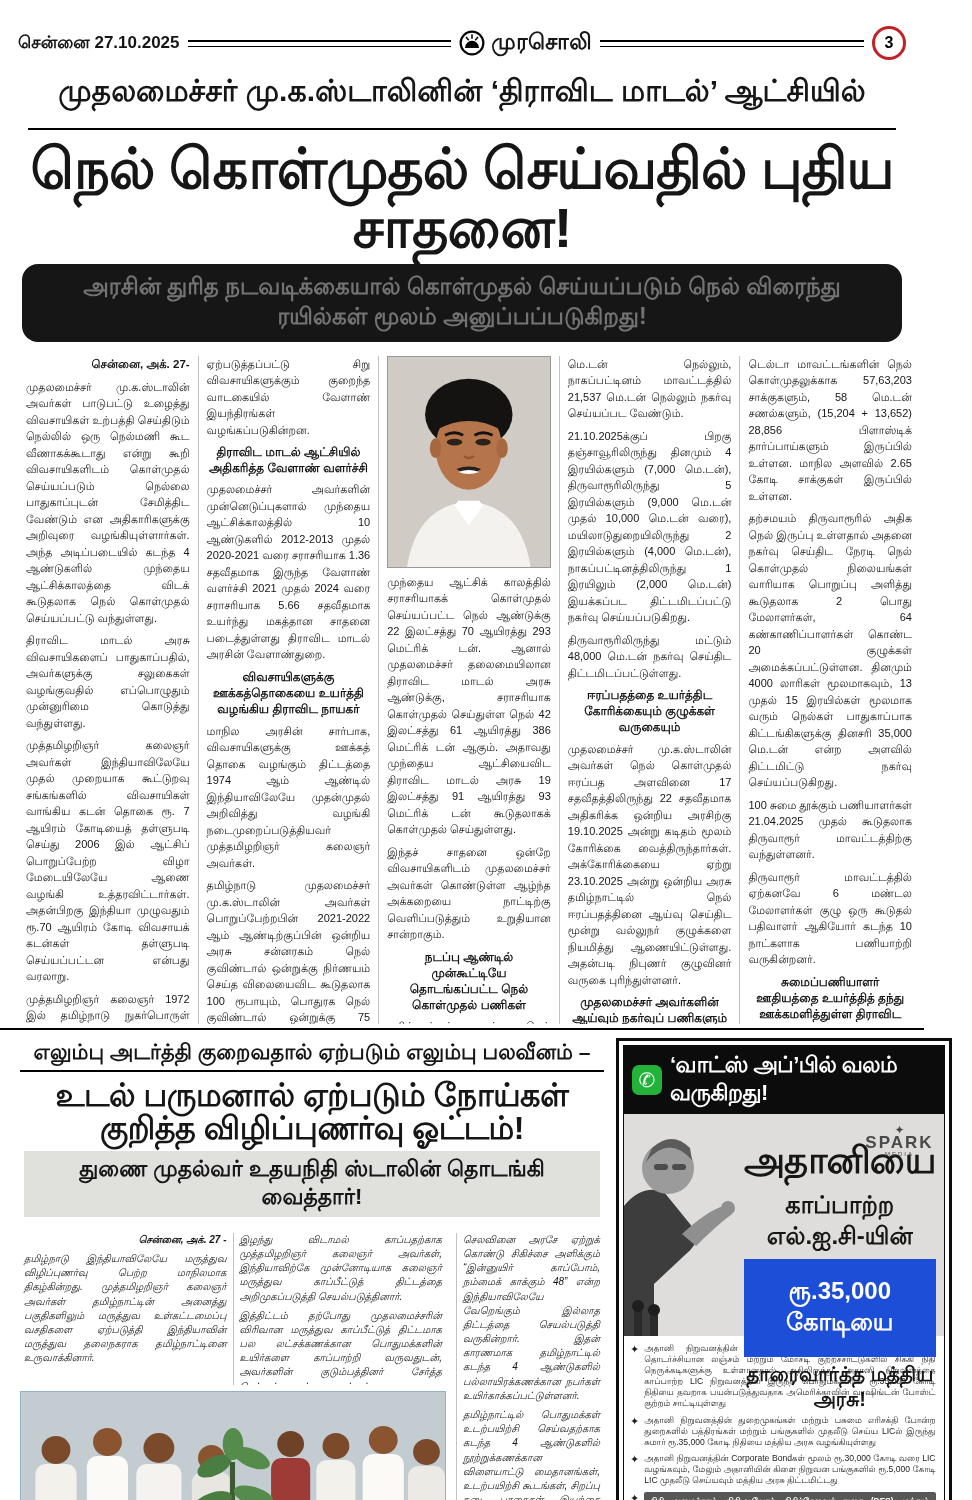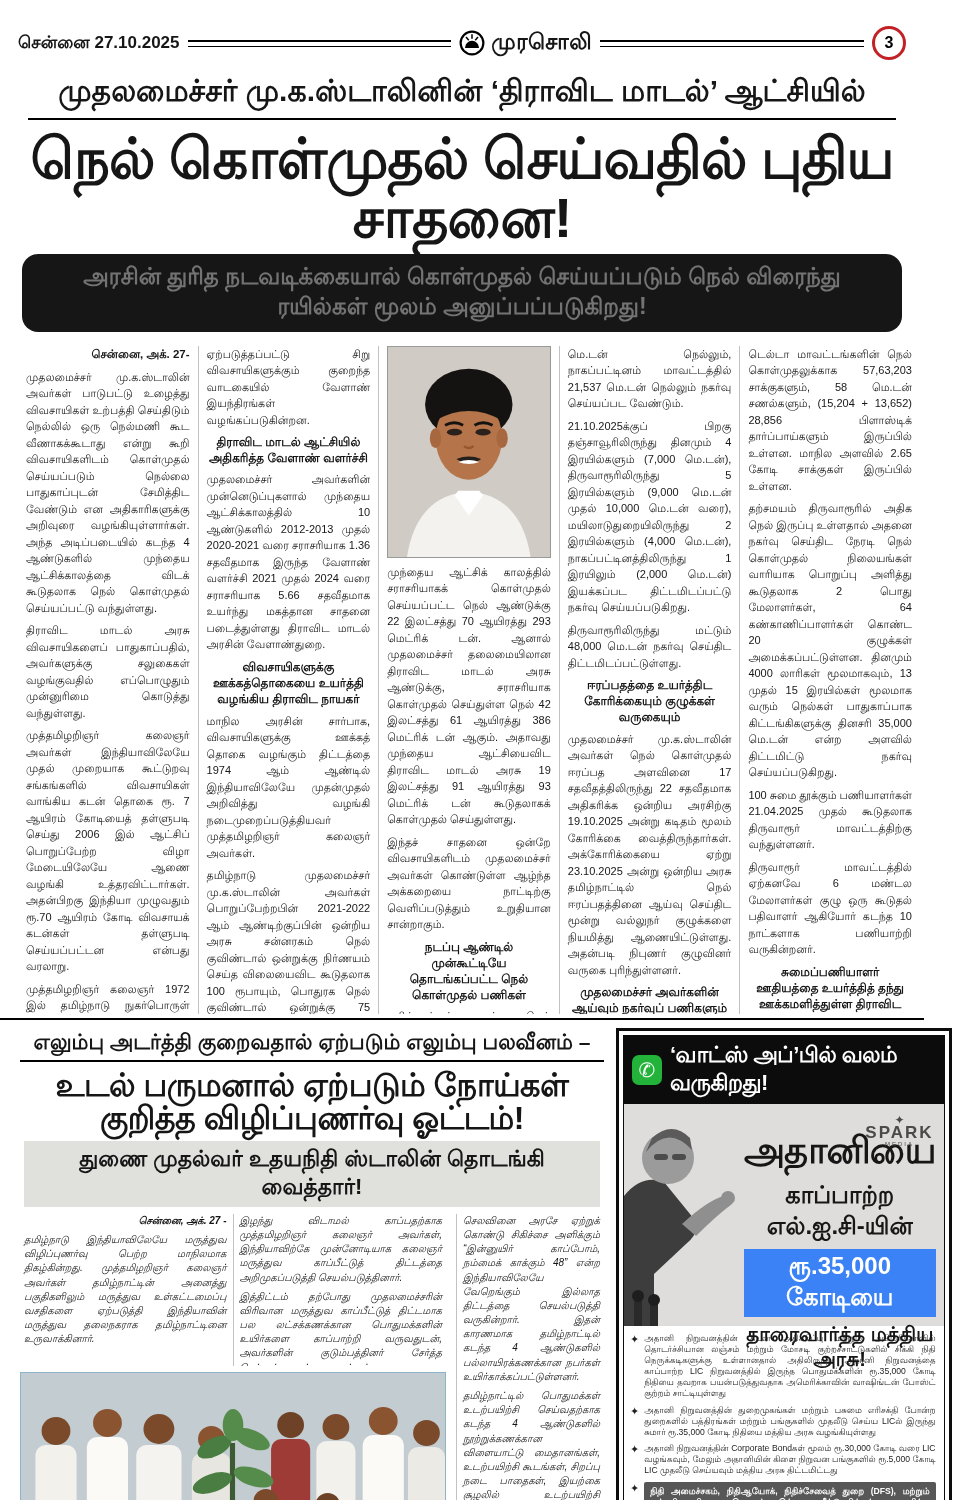--- a/index.html
+++ b/index.html
@@ -8,39 +8,39 @@
   
   .topbar{display:flex;align-items:center;gap:8px;padding:26px 18px 0 18px;}
   .city-date{font-size:17px;font-weight:bold;white-space:nowrap;}
   .rule{flex:1;height:4px;border-top:2px solid #000;border-bottom:1px solid #000;}
   .mast{display:flex;align-items:center;gap:6px;}
   .mast-logo{width:26px;height:26px;display:block;}
   .mast-name{font-size:22px;font-weight:bold;letter-spacing:.5px;}
   .pagenum{width:28px;height:28px;border:3px solid #c22126;border-radius:50%;display:flex;align-items:center;justify-content:center;font-size:16px;font-weight:bold;color:#000;background:#fff;}
   
   .lead{text-align:center;padding:10px 14px 0 14px;}
-  .kicker{display:inline-block;margin:4px 0 0 0;font-size:30px;font-weight:900;border-bottom:2px solid #000;padding:0 30px 6px 30px;}
+  .kicker{display:inline-block;margin:4px 0 0 0;font-size:30px;font-weight:900;border-bottom:2px solid #000;padding:0 30px 16px 30px;}
   .headline{margin:10px 0 6px 0;font-size:56px;line-height:1.05;font-weight:900;letter-spacing:-1px;}
   .subbar{margin:6px 8px;background:#161616;color:#737373;border-radius:16px;font-size:23px;font-weight:800;padding:9px 14px;}
   
-  .main-cols{display:flex;padding:8px 4px 0 18px;height:668px;overflow:hidden;}
+  .main-cols{display:flex;padding:8px 4px 0 18px;height:668px;overflow:hidden;justify-content:center;}
   .col{flex:1;min-width:0;padding:0 8px;height:668px;overflow:hidden;text-align:justify;}
   .col + .col{border-left:1px solid #c2c2c2;}
   .col p,.bcol p{margin:0 0 6px 0;font-size:11px;line-height:1.5;}
   p.dateline{text-align:right;font-weight:bold;font-size:11.5px;}
   h4.subhead{margin:4px 0 5px 0;font-size:12px;line-height:1.35;font-weight:900;text-align:center;}
   .photo-stalin{width:100%;height:212px;border:1px solid #999;box-sizing:border-box;margin-bottom:6px;background:#cfcac4;}
   .photo-stalin svg{width:100%;height:100%;display:block;}
   
   .bottom{display:flex;gap:10px;padding:8px 18px 0 18px;margin-top:4px;border-top:2px solid #000;}
   .bottom-left{width:588px;}
   .b-head{text-align:center;}
   .b-kicker{display:inline-block;margin:2px 0 0 0;font-size:21px;font-weight:900;border-bottom:2px solid #000;padding:0 14px 3px 14px;}
   .b-headline{margin:7px 0 5px 0;font-size:32px;font-weight:900;letter-spacing:-.5px;line-height:1.05;text-align:center;}
-  .b-subbar{background:#e0e0dd;font-size:22px;font-weight:800;text-align:center;padding:5px 4px;margin:0 6px 7px 6px;}
+  .b-subbar{background:#e0e0dd;font-size:22px;font-weight:800;text-align:center;padding:5px 4px;margin:0 6px 16px 6px;}
   .b-body{display:flex;gap:8px;}
   .b-left{width:430px;}
   .b-cols3{display:flex;height:152px;overflow:hidden;}
   .bcol{flex:1;min-width:0;padding:0 6px;text-align:justify;overflow:hidden;}
   .bcol + .bcol{border-left:1px solid #c2c2c2;}
   .bcol p{font-size:10px;line-height:1.42;margin:0 0 5px 0;font-style:italic;}
   .b-col4{width:150px;height:432px;border-left:1px solid #c2c2c2;}
   figure.group-photo{margin:6px 2px 0 2px;border:1px solid #8fb4c9;background:#fff;}
   .gp-img{width:100%;height:200px;display:block;background:#c8cfd2;}
   
@@ -52,21 +52,21 @@
   .ad-hero{position:relative;background:#dfdddb;height:222px;flex:0 0 auto;display:flex;}
   .adani-photo{width:118px;height:100%;flex:0 0 auto;}
   .adani-photo svg{width:100%;height:100%;display:block;}
   .ad-hero-text{flex:1;padding:26px 8px 0 2px;text-align:center;}
   .spark{position:absolute;top:10px;right:10px;text-align:center;color:#4a4a4a;line-height:1;}
   .spark .sp-star{display:block;font-size:12px;margin-bottom:-2px;}
   .spark .sp-word{font-size:17px;font-weight:900;letter-spacing:2px;}
   .spark small{display:block;font-size:6px;letter-spacing:2px;}
   .ad-l1{font-size:37px;font-weight:900;letter-spacing:-1px;}
   .ad-l2{font-size:24px;font-weight:900;margin-top:4px;}
-  .ad-amount{display:inline-block;background:#3b82f6;color:#fff;font-size:24px;font-weight:900;padding:3px 12px;margin-top:6px;}
+  .ad-amount{display:inline-block;background:#1d4ed8;color:#fff;font-size:24px;font-weight:900;padding:18px 12px;margin-top:6px;}
   .ad-l3{font-size:20px;font-weight:700;margin-top:6px;}
   .ad-bullets{flex:1;padding:7px 8px 0 6px;overflow:hidden;}
   .bullet{display:flex;gap:5px;margin-bottom:5px;align-items:flex-start;}
   .bullet .star{flex:0 0 auto;font-size:11px;line-height:1;color:#222;margin-top:1px;}
   .bullet .btext{font-size:8.6px;line-height:1.3;text-align:justify;color:#1c1c1c;}
   .bullet.dark .btext{background:#575757;color:#fff;padding:4px 6px;border-radius:2px;font-weight:bold;}
 </style>
 </head>
 <body>
 

